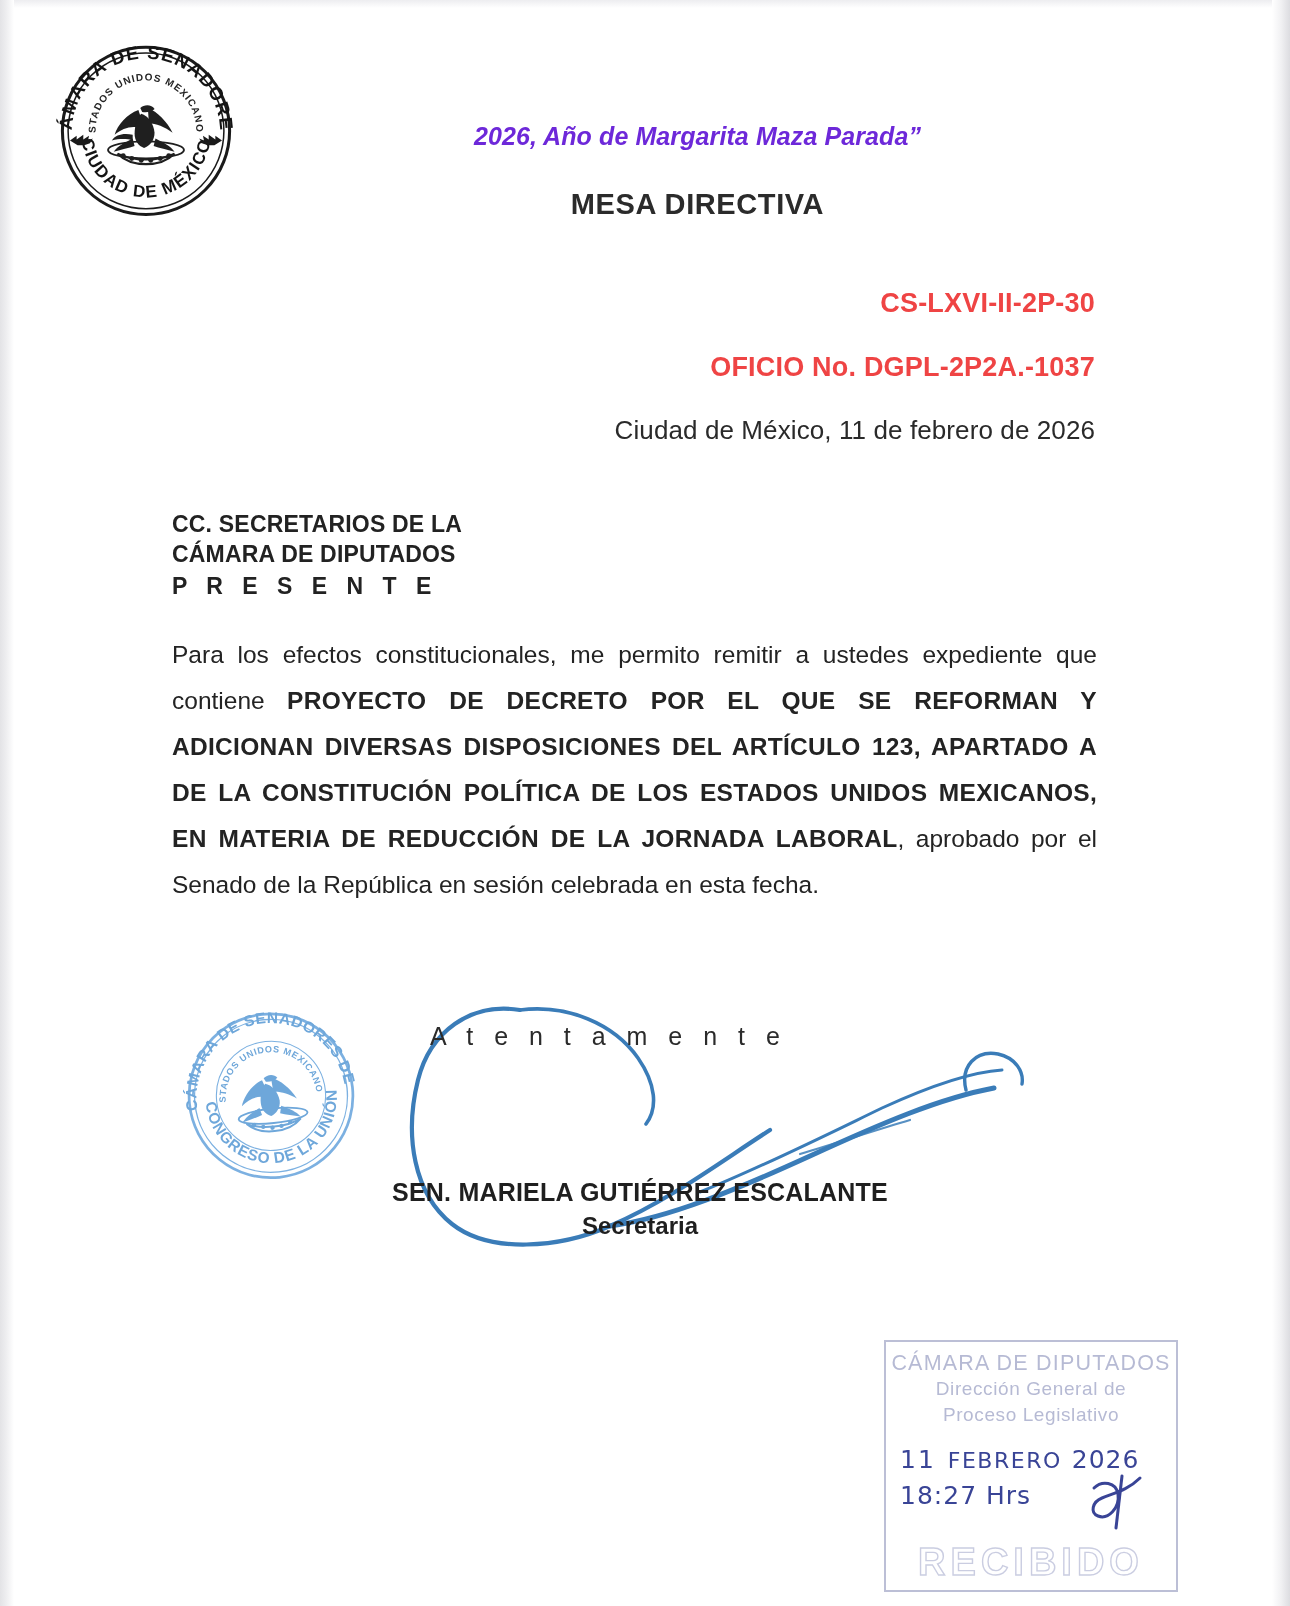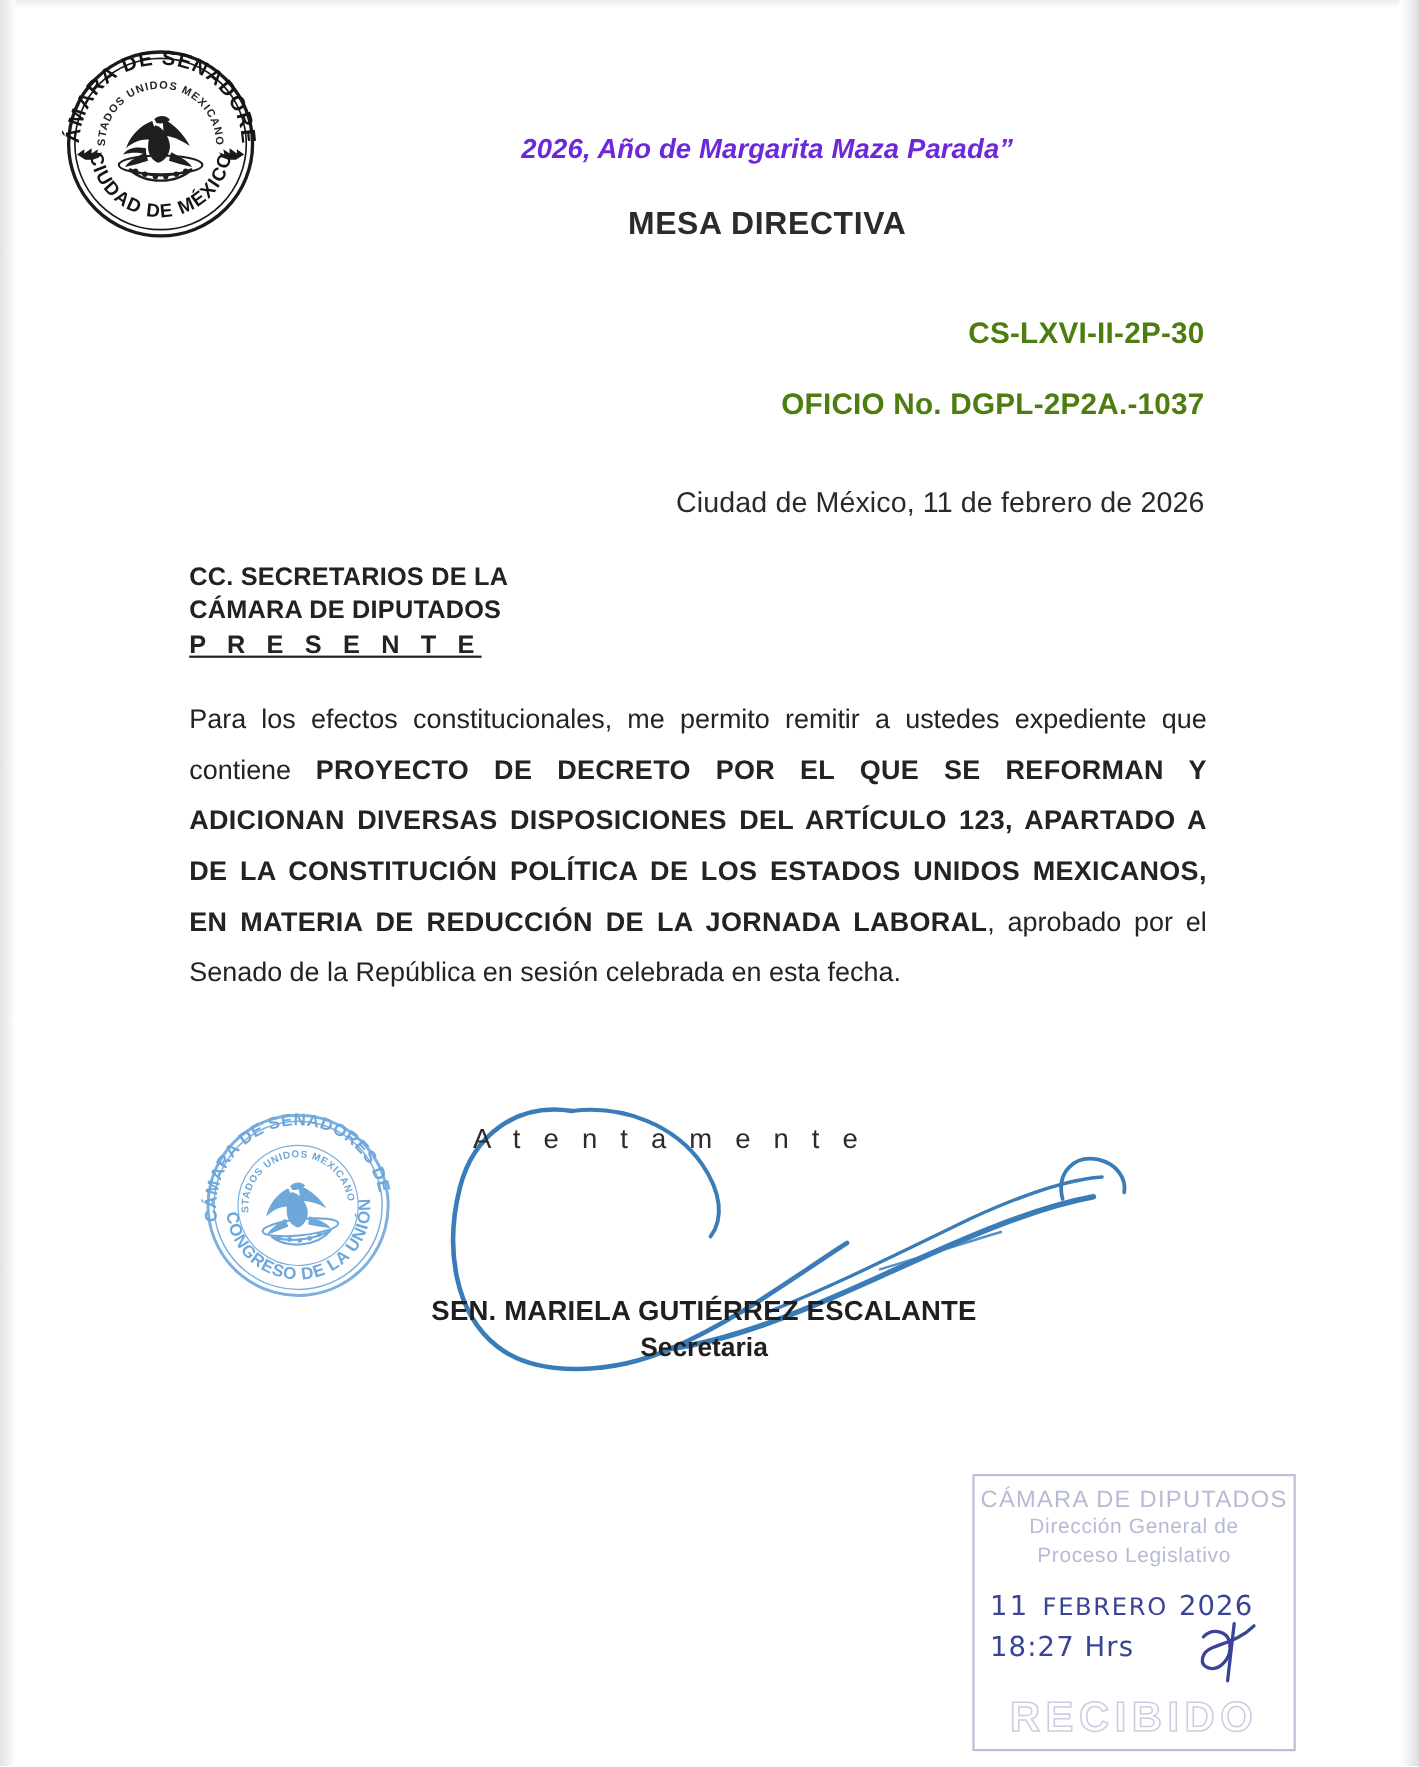--- a/index.html
+++ b/index.html
@@ -78,49 +78,47 @@
     letter-spacing: 0.6px;
     color: #2b2b2b;
   }
 
   .ref-line {
     position: absolute;
     width: 932px;
     left: 163px;
     text-align: right;
     font-weight: bold;
-    color: #4d7c0f;
+    color: #ef4444;
   }
   .ref-code  { top: 288px; font-size: 27px; letter-spacing: 0.2px; }
   .ref-oficio{ top: 352px; font-size: 27px; letter-spacing: 0.2px; }
   .ref-date  {
     top: 415px;
     font-size: 26px;
     font-weight: normal;
     color: #2a2a2a;
     letter-spacing: 0.1px;
-    margin-top: 26px;
   }
 
   
   .addressee {
     position: absolute;
     left: 172px;
     top: 509px;
     font-weight: bold;
     font-size: 23px;
     line-height: 30px;
     color: #222222;
     letter-spacing: 0.2px;
   }
   .addressee .presente {
     letter-spacing: 6.5px;
     display: block;
     margin-top: 2px;
-    text-decoration: underline;
   }
 
   
   .body-text {
     position: absolute;
     left: 172px;
     top: 632px;
     width: 925px;
     text-align: justify;
     text-justify: inter-word;

